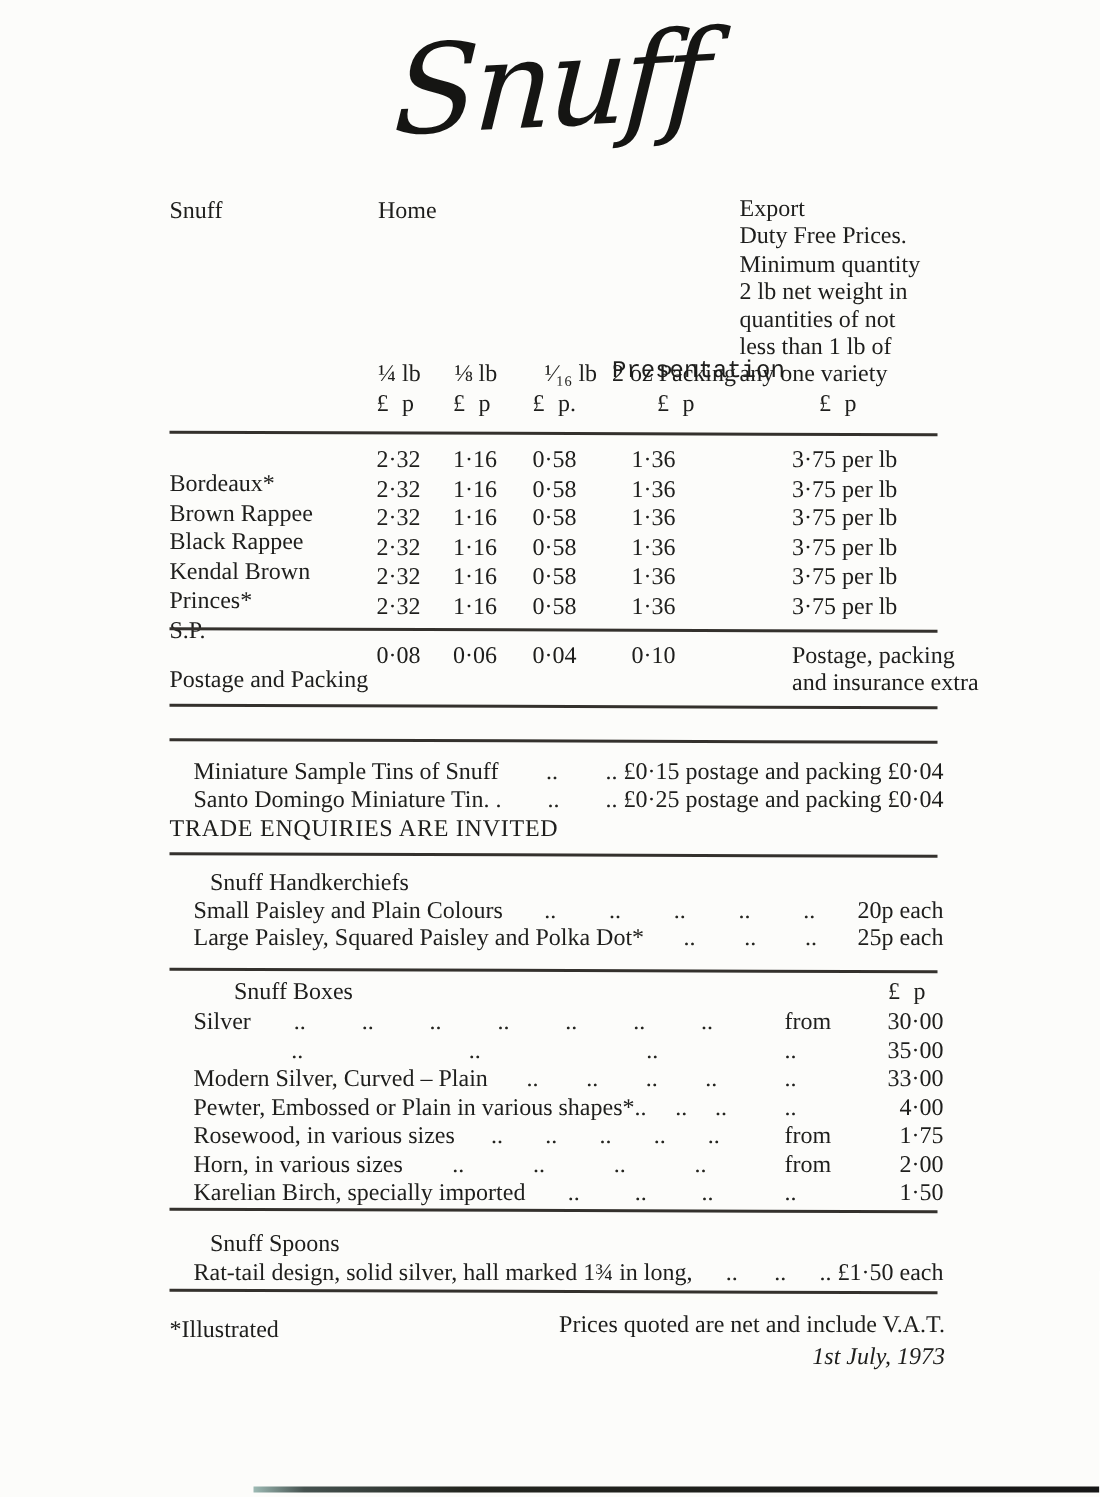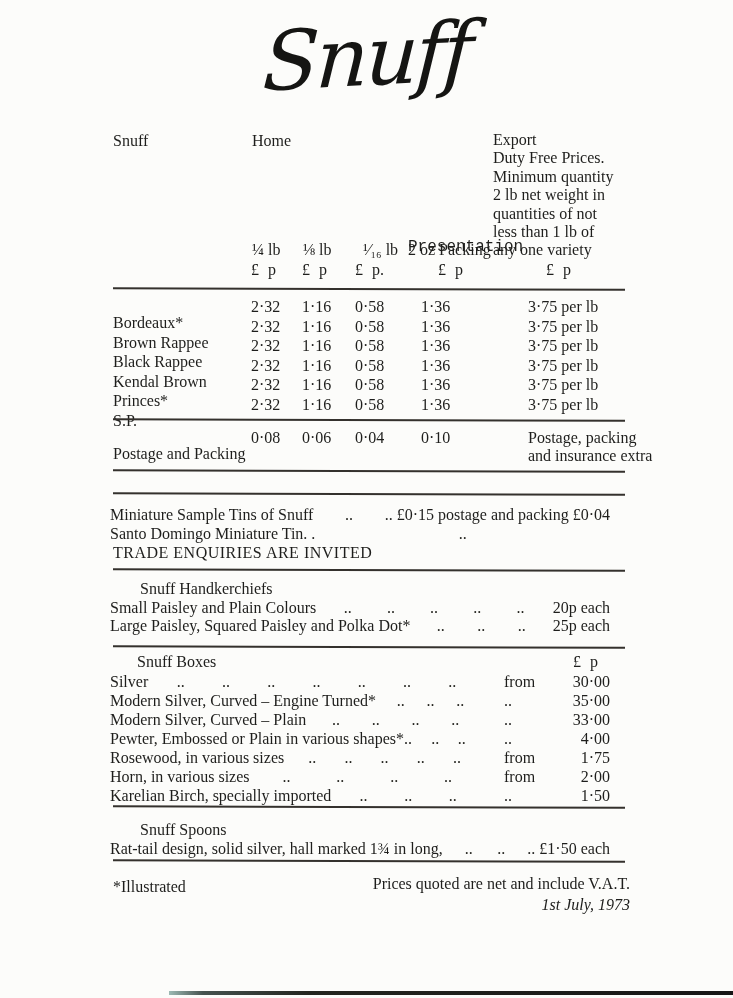--- a/index.html
+++ b/index.html
@@ -35,21 +35,21 @@
   .c2 { left:189px; }
   .c3 { left:242px; }
   .c4 { left:308px; }
   .c5 { left:415px; }
 
   .hdr { position:absolute; white-space:nowrap; }
   .cur { word-spacing:5px; }
   .export-block { position:absolute; left:493px; top:131px; width:142px; line-height:18.4px; }
 
   
-  .frow { position:absolute; left:110px; width:500px; display:flex; align-items:baseline; white-space:nowrap; }
+  .frow { position:absolute; left:129px; width:500px; display:flex; align-items:baseline; white-space:nowrap; }
   .leaders { flex:1 1 auto; display:flex; justify-content:space-around; overflow:hidden;
              padding:0 10px; color:#24241f; }
   .leaders span { flex:0 0 auto; }
   .fvalue { flex:0 0 auto; }
   .fprice { flex:0 0 auto; width:58px; text-align:right; }
   .ffrom  { flex:0 0 auto; width:48px;margin-left:19px; }
   .indent { padding-left:27px; }
   .boxcur { flex:0 0 auto; width:60px; text-align:right; padding-right:12px; word-spacing:5px; }
 
   .caps { letter-spacing:0.5px; }
@@ -168,20 +168,21 @@
     <span class="leaders">
         <span>..</span>
       </span>
     <span class="fvalue">.. £0·15 postage and packing £0·04</span>
   </div>
   <div class="frow" style="top:524px">
     <span class="flabel">Santo Domingo Miniature Tin. .</span>
     <span class="leaders">
         <span>..</span>
       </span>
+    <span class="fvalue">.. £0·25 postage and packing £0·04</span>
   </div>
   <span class="hdr caps" style="left:113px; top:543px;">TRADE ENQUIRIES ARE INVITED</span>
 
   <div class="rule" style="top:569px"></div>
 
   <span class="hdr" style="left:140px; top:579px;">Snuff Handkerchiefs</span>
   <div class="frow" style="top:598px">
     <span class="flabel">Small Paisley and Plain Colours</span>
     <span class="leaders">
         <span>..</span>
@@ -217,21 +218,20 @@
         <span>..</span>
         <span>..</span>
         <span>..</span>
         <span>..</span>
         <span>..</span>
       </span>
     <span class="ffrom">from</span>
     <span class="fprice">30·00</span>
   </div>
   <div class="frow" style="top:691px">
-    <span class="flabel">Modern Silver, Curved – Engine Turned*</span>
     <span class="leaders">
         <span>..</span>
         <span>..</span>
         <span>..</span>
       </span>
     <span class="ffrom">..</span>
     <span class="fprice">35·00</span>
   </div>
   <div class="frow" style="top:710px">
     <span class="flabel">Modern Silver, Curved – Plain</span>

